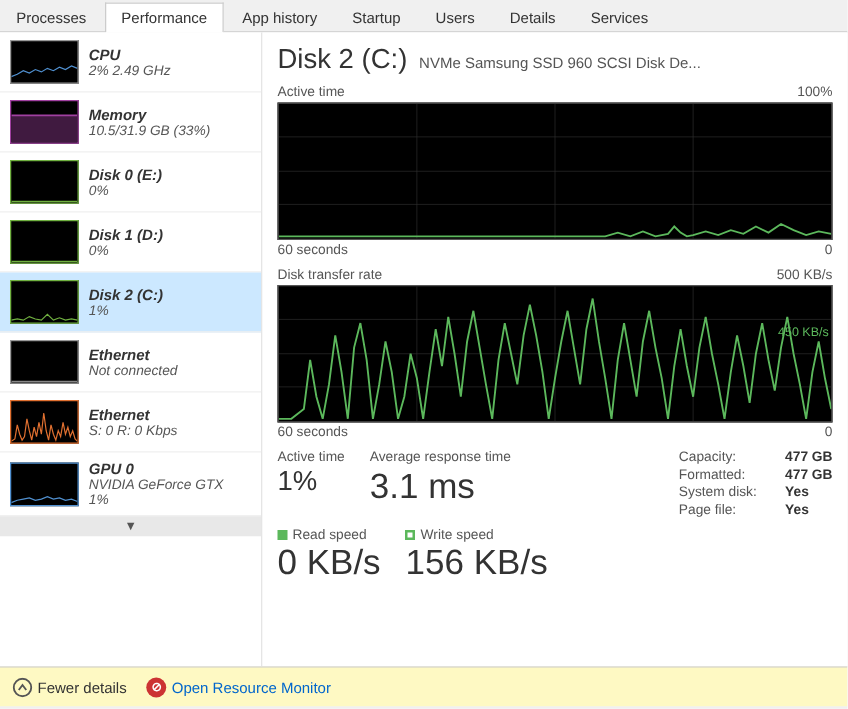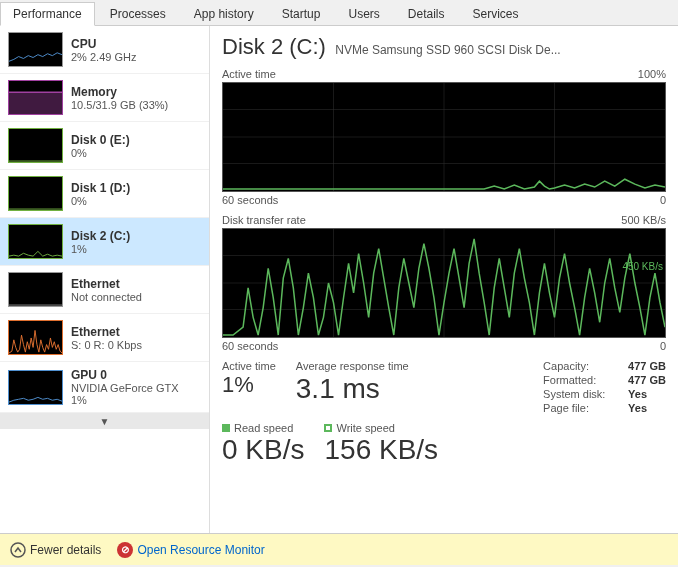--- a/index.html
+++ b/index.html
@@ -43,20 +43,21 @@
       height: calc(567px - 28px - 32px);
       background: #fff;
     }
 
     
     .sidebar {
       width: 210px;
       border-right: 1px solid #ddd;
       overflow-y: auto;
       background: #fff;
+      font-style: italic;
     }
 
     .sidebar-item {
       display: flex;
       align-items: center;
       padding: 6px 8px;
       cursor: pointer;
       border-bottom: 1px solid #f0f0f0;
     }
     .sidebar-item.active {
@@ -306,22 +307,22 @@
       justify-content: center;
       cursor: pointer;
       font-size: 10px;
       color: #555;
     }
   </style>
 </head>
 <body>
 
 <div class="tab-bar">
+  <div class="tab">Processes</div>
   <div class="tab active">Performance</div>
-  <div class="tab">Processes</div>
   <div class="tab">App history</div>
   <div class="tab">Startup</div>
   <div class="tab">Users</div>
   <div class="tab">Details</div>
   <div class="tab">Services</div>
 </div>
 
 <div class="main-content">
 
   <div class="sidebar">

